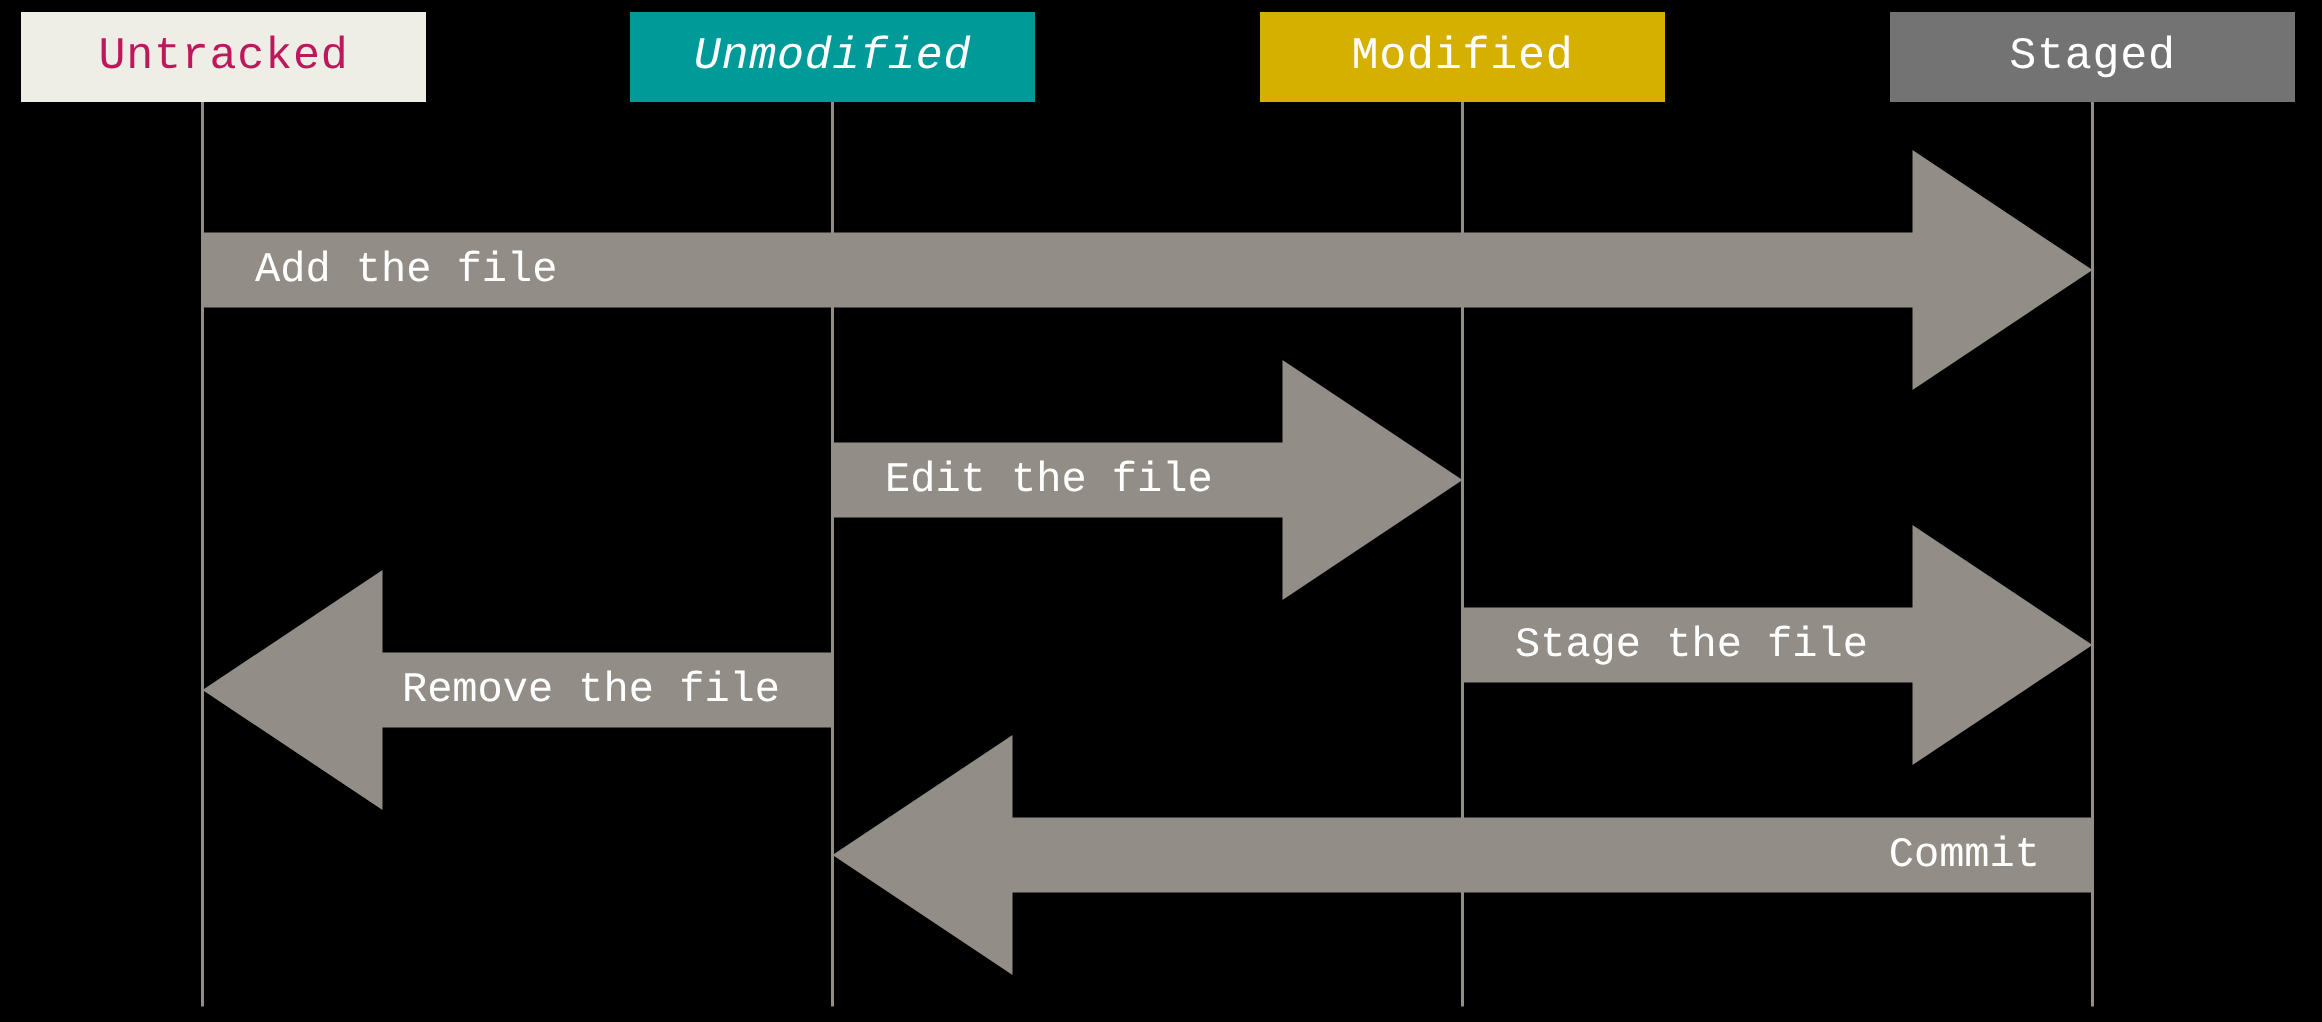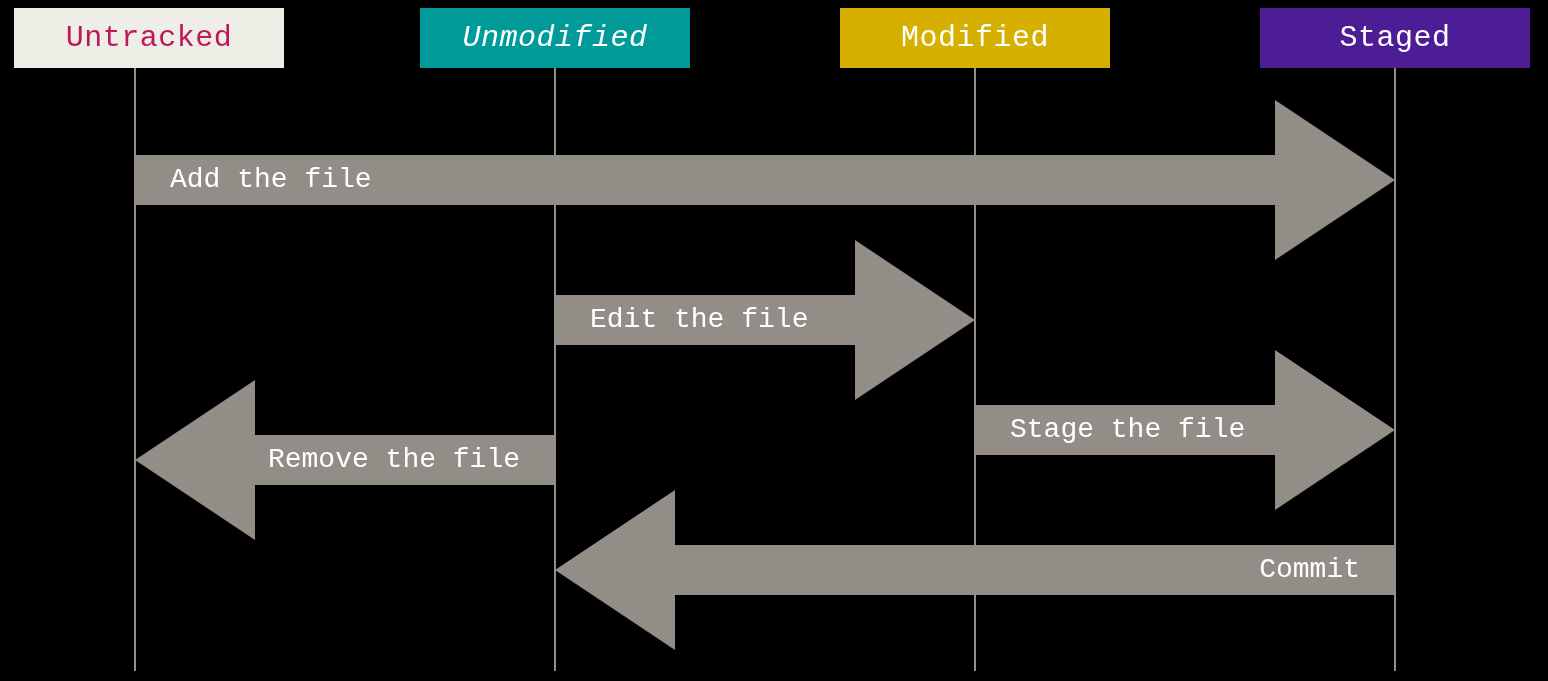--- a/index.html
+++ b/index.html
@@ -41,21 +41,21 @@
 </head>
 <body>
 
 <div class="stage" id="stage">
     <div class="header" style="left: 14px; background: rgb(239, 238, 230); color: #be185d;">Untracked</div>
     <div class="line" style="left: 134px; background: rgb(146, 142, 135);"></div>
     <div class="header" style="left: 420px; background: rgb(0, 155, 152); color: rgb(255, 255, 255); font-style: italic;">Unmodified</div>
     <div class="line" style="left: 554px; background: rgb(146, 142, 135);"></div>
     <div class="header" style="left: 840px; background: rgb(213, 176, 0); color: rgb(255, 255, 255);">Modified</div>
     <div class="line" style="left: 974px; background: rgb(146, 142, 135);"></div>
-    <div class="header" style="left: 1260px; background: #4c1d95; color: rgb(255, 255, 255);">Staged</div>
+    <div class="header" style="left: 1260px; background: #737373; color: rgb(255, 255, 255);">Staged</div>
     <div class="line" style="left: 1394px; background: rgb(146, 142, 135);"></div>
     <svg width="1270" height="180" style="position: absolute; left: 130px; top: 90px; overflow: visible;">
       <path d="M 5 65 L 1145 65 L 1145 10 L 1265 90 L 1145 170 L 1145 115 L 5 115 Z" fill="#928e87"></path>
       <text class="arrow-label" dominant-baseline="middle" x="40" y="90" text-anchor="start">Add the file</text>
     </svg>
     <svg width="430" height="180" style="position: absolute; left: 550px; top: 230px; overflow: visible;">
       <path d="M 5 65 L 305 65 L 305 10 L 425 90 L 305 170 L 305 115 L 5 115 Z" fill="#928e87"></path>
       <text class="arrow-label" dominant-baseline="middle" x="40" y="90" text-anchor="start">Edit the file</text>
     </svg>
     <svg width="430" height="180" style="position: absolute; left: 970px; top: 340px; overflow: visible;">

